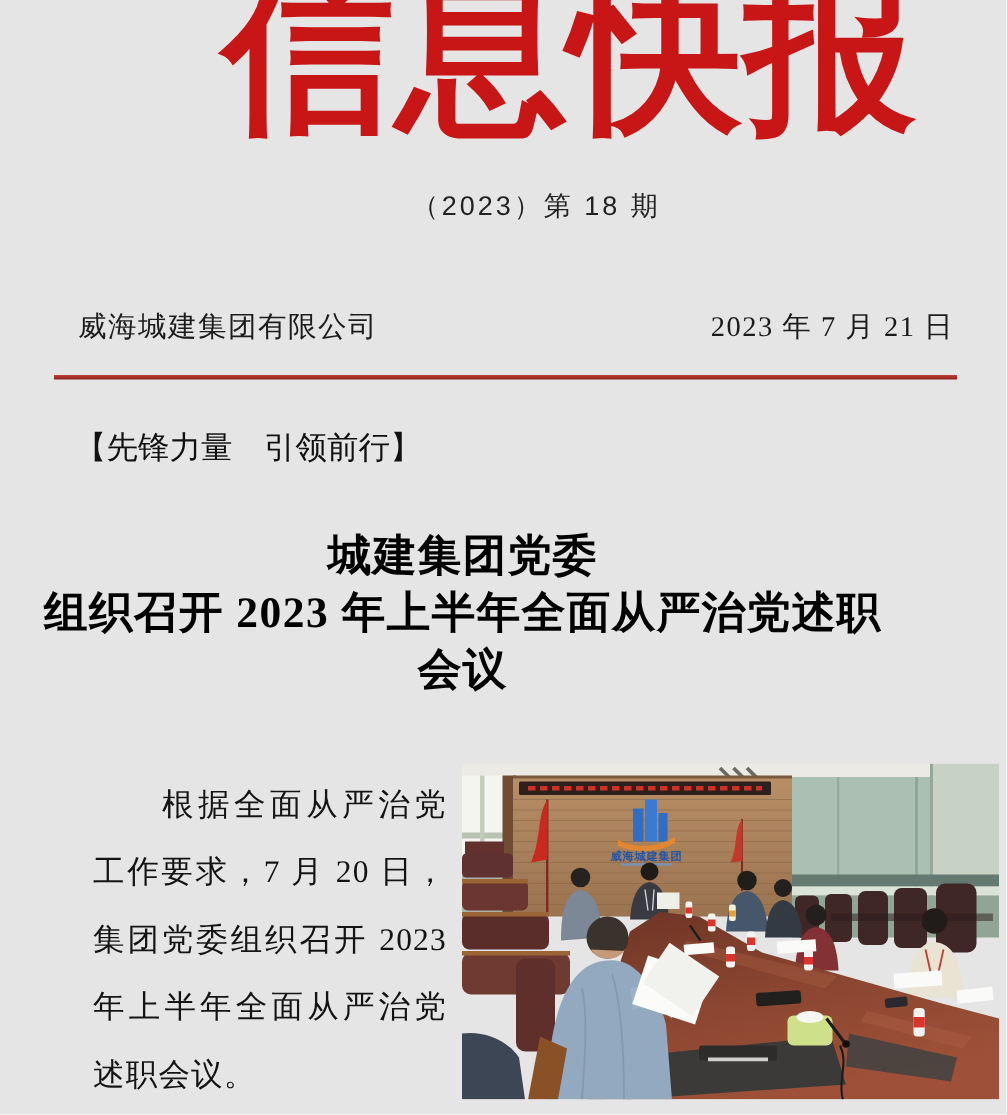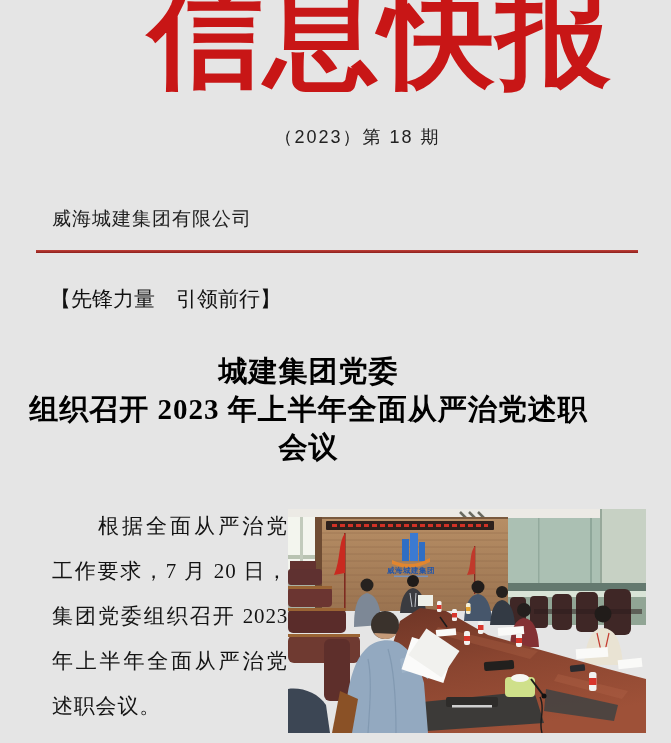--- a/index.html
+++ b/index.html
@@ -81,21 +81,21 @@
   .article-title span{display:block;}
   
   .content{
     margin-top:38px;
     padding-left:52px;
     display:flex;
     align-items:flex-start;
   }
   .body-text{
     width:236px;
-    margin:0;
+    margin:10px;
     font-size:21px;
     line-height:45px;
     letter-spacing:0.8px;
     text-align:justify;
     text-justify:inter-character;
     text-indent:46px;
     color:#141414;
   }
   .photo-frame{
     width:358px;
@@ -112,20 +112,21 @@
 <div class="page">
 
   <header class="masthead">
     <span class="masthead-title">信息快报</span>
   </header>
 
   <div class="issue-line">（2023）第 18 期</div>
 
   <div class="pub-line">
     <span>威海城建集团有限公司</span>
+    <span>2023 年 7 月 21 日</span>
   </div>
 
   <div class="red-rule"></div>
 
   <div class="section-label">【先锋力量　引领前行】</div>
 
   <h2 class="article-title">
     <span>城建集团党委</span>
     <span>组织召开 2023 年上半年全面从严治党述职</span>
     <span>会议</span>

